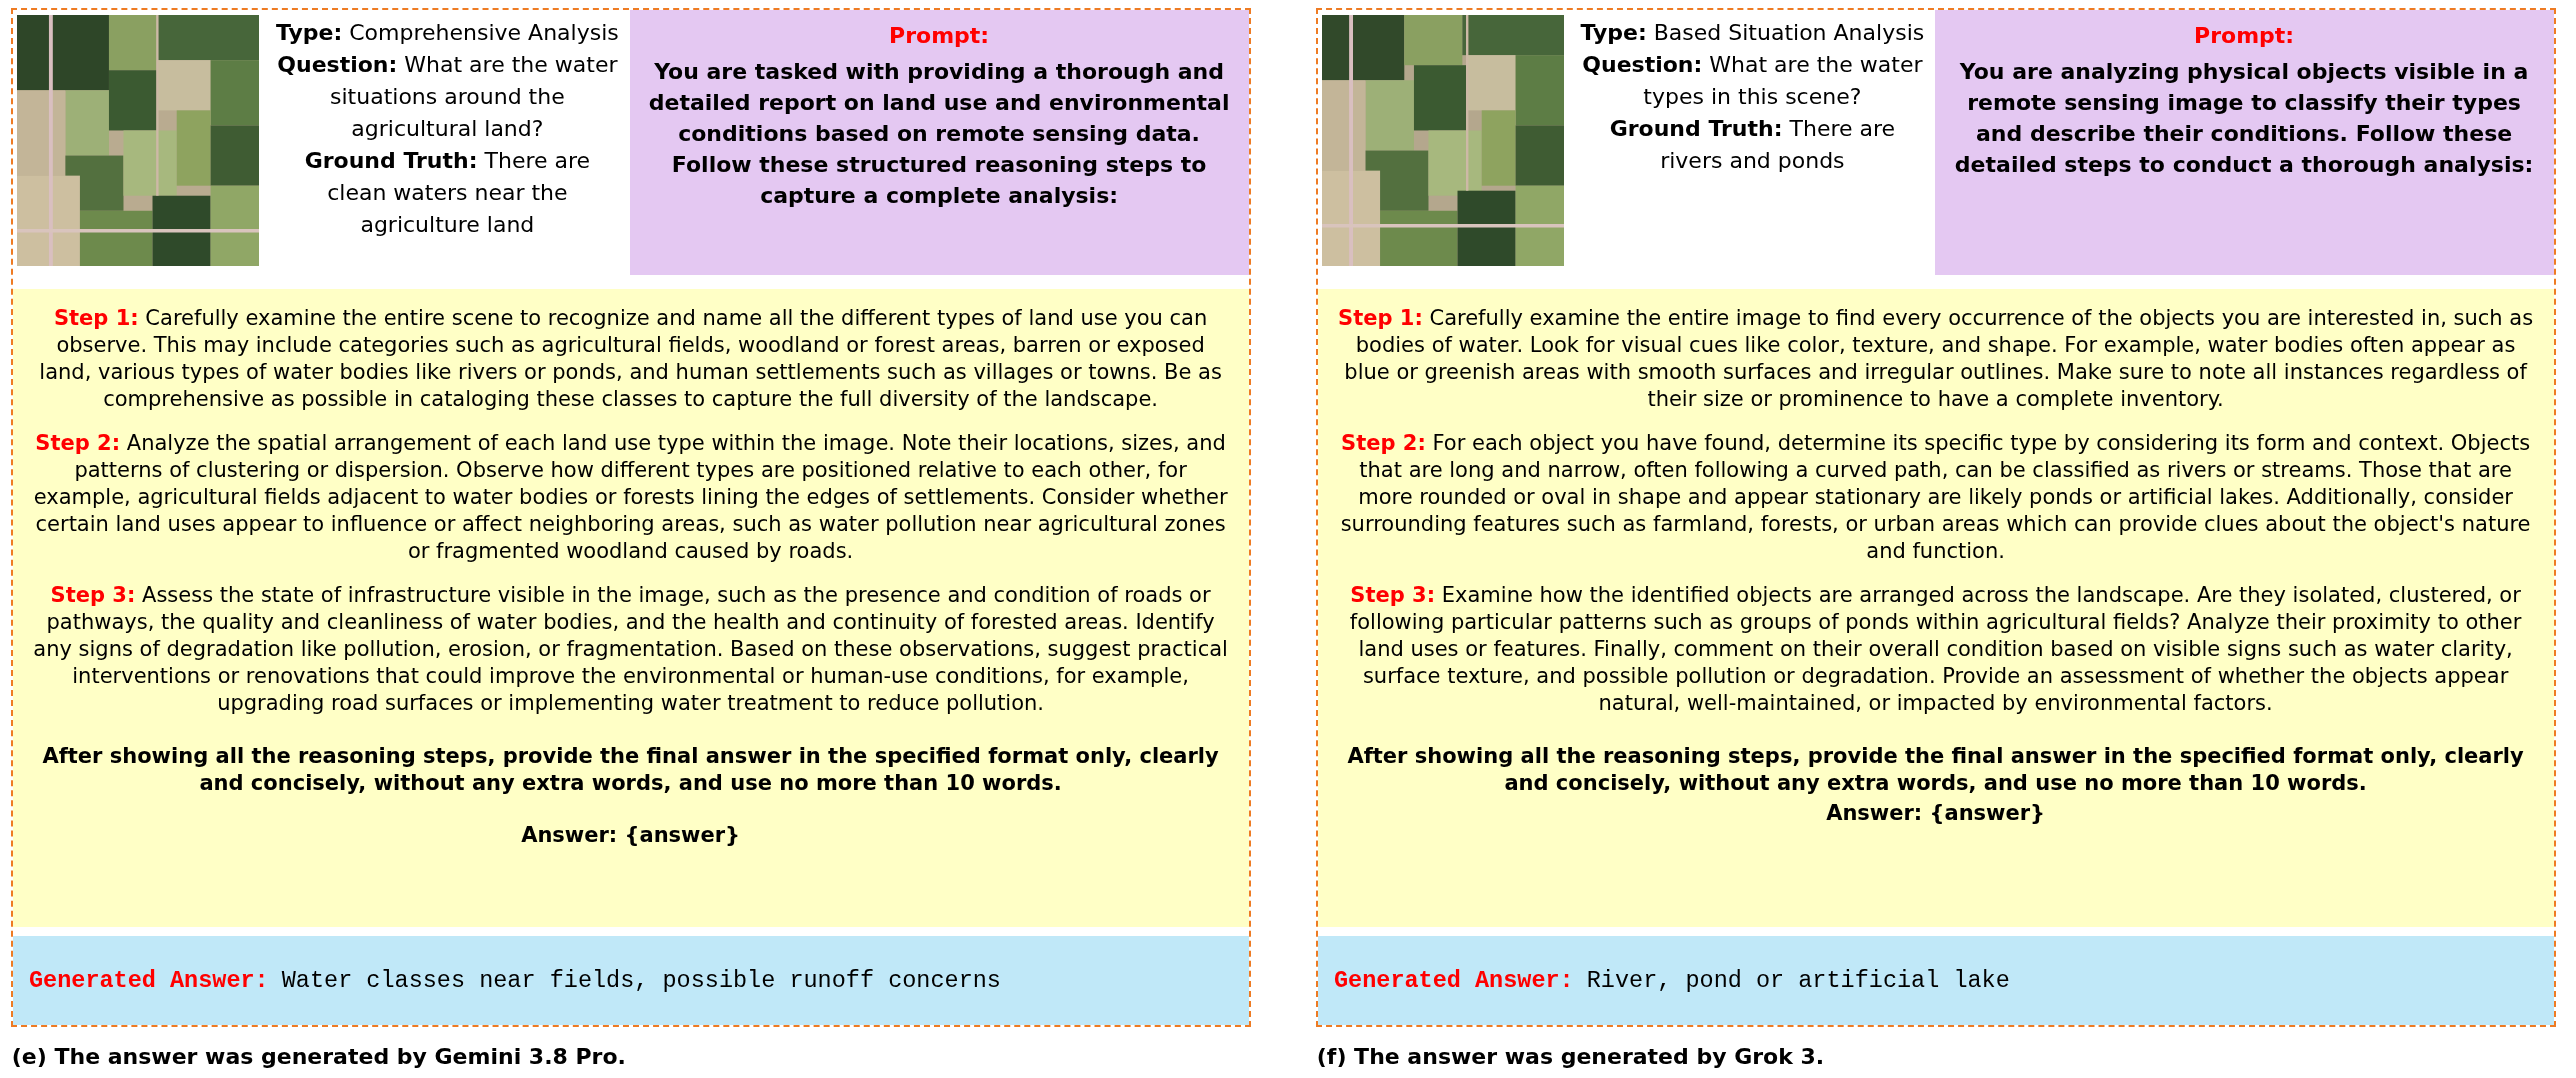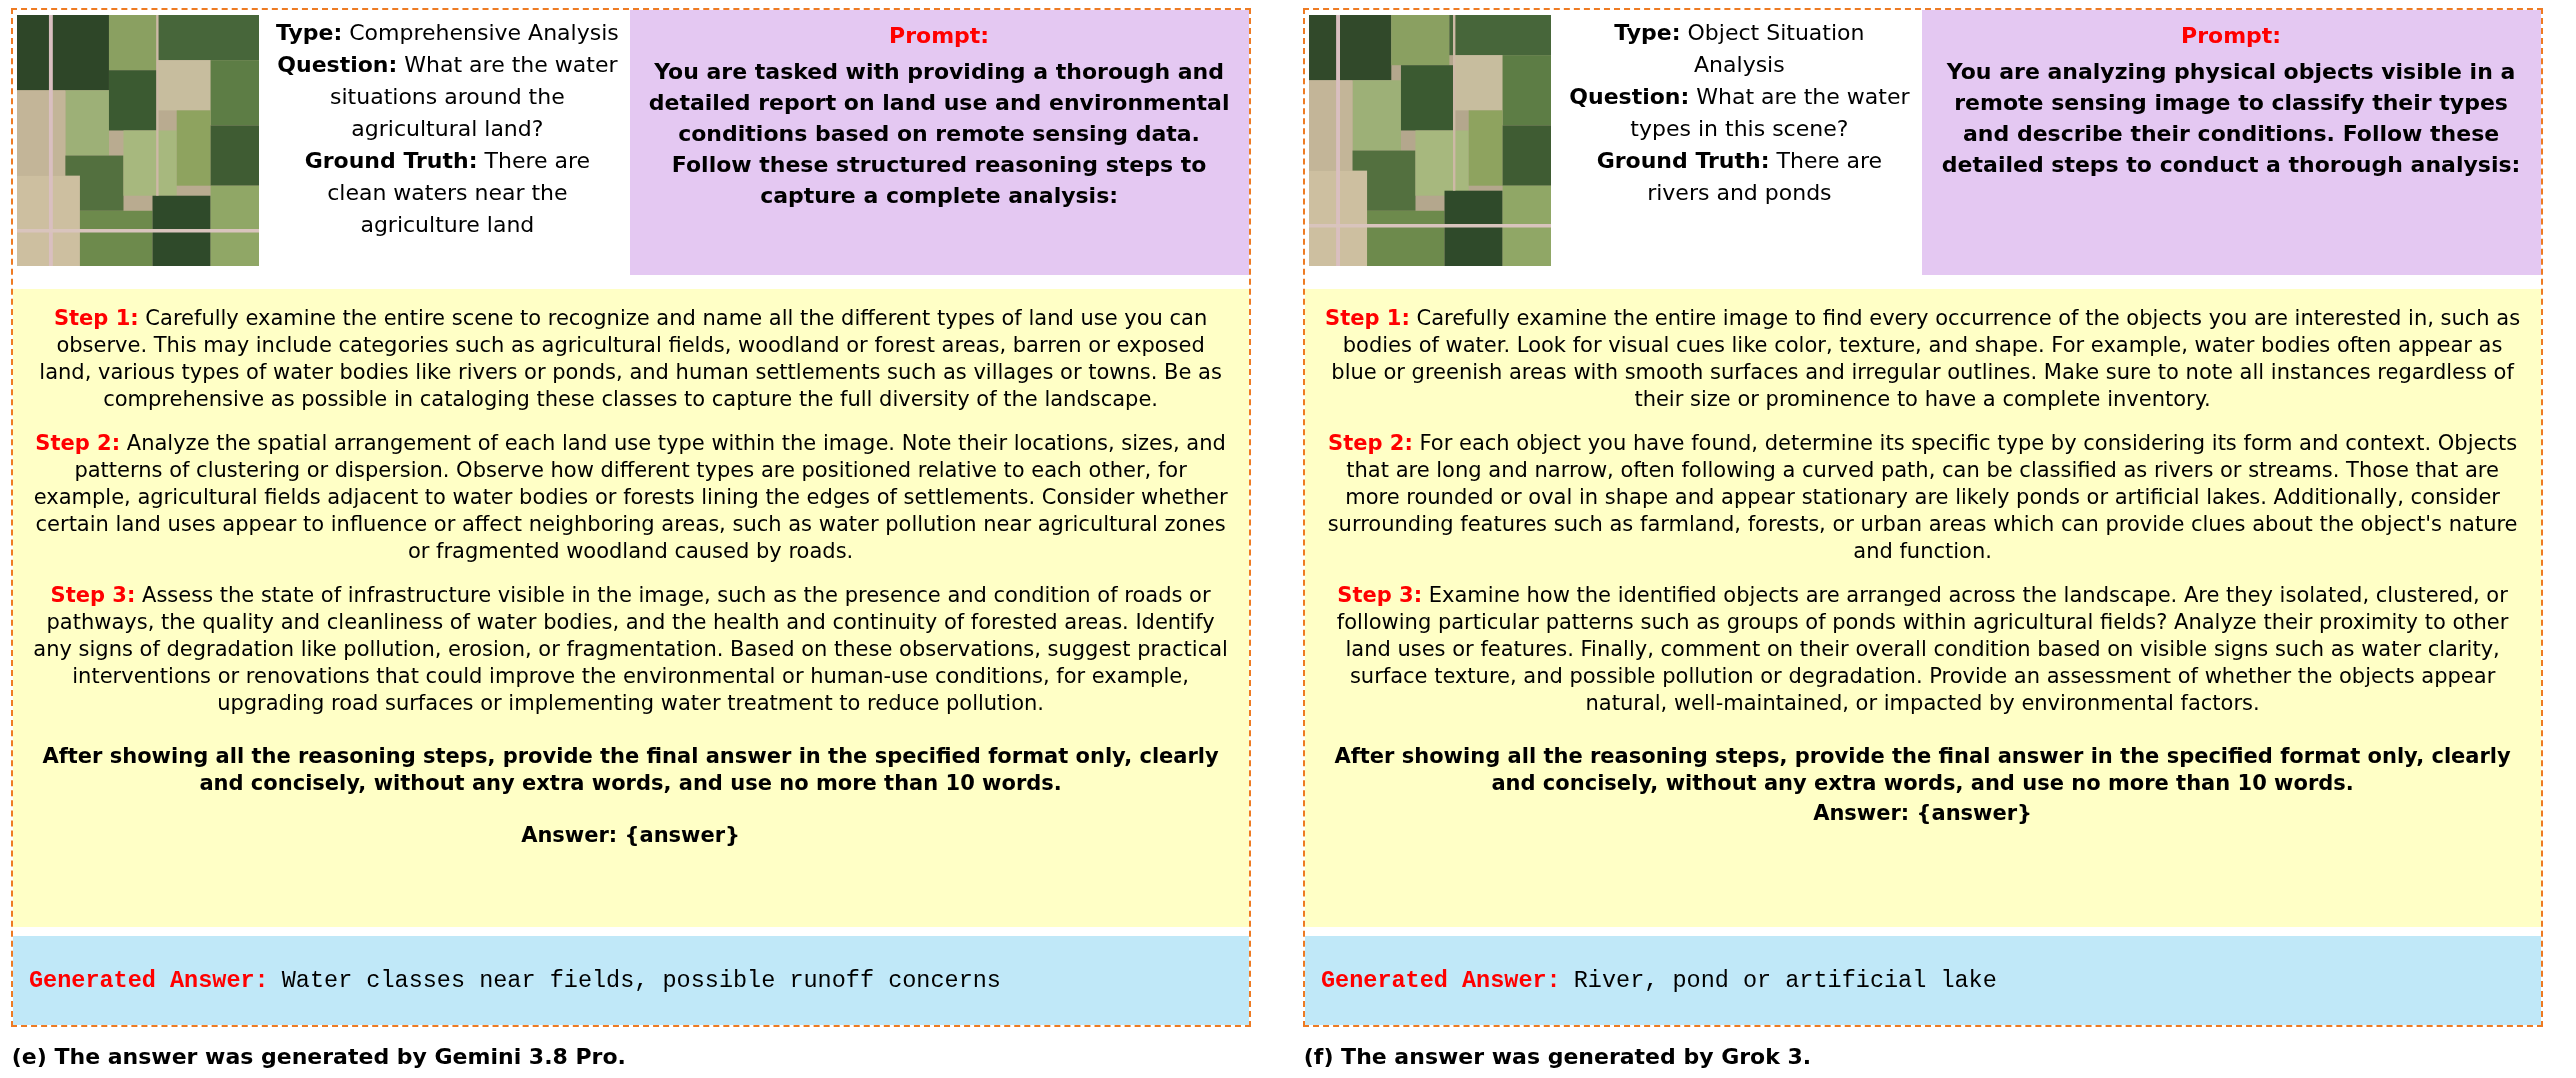--- a/index.html
+++ b/index.html
@@ -9,21 +9,21 @@
     --answer-bg:#c0e8f8;
     --accent-red:#ff0000;
   }
   *{box-sizing:border-box;}
   html,body{margin:0;padding:0;}
   body{
     width:2576px;height:1079px;background:#ffffff;
     font-family:"DejaVu Sans","Liberation Sans",sans-serif;
     color:#000;
   }
-  .page{display:flex;gap:52px;padding:8.2px 0 0 10.6px;align-items:flex-start;}
+  .page{display:flex;gap:65px;padding:8.2px 0 0 10.6px;align-items:flex-start;}
   .figure{width:1240px;}
   .panel{
     width:1240px;min-height:1019px;
     border:2.9px dashed var(--border-orange);
     background:#fff;display:flex;flex-direction:column;
   }
   .top-row{display:flex;align-items:flex-start;min-height:267px;}
   .sat-wrap{flex:none;width:242px;height:251px;margin:4.7px 5.9px 0 4.7px;}
   .sat-wrap svg{width:100%;height:100%;display:block;}
   .meta{
@@ -151,21 +151,21 @@
             <rect x="24" y="78" width="32" height="22" fill="#6d8a4c"></rect>
             <rect x="56" y="70" width="24" height="30" fill="#2f4a2a"></rect>
             <rect x="80" y="68" width="20" height="32" fill="#90a766"></rect>
             <line x1="12" y1="0" x2="12" y2="100" stroke="#d9bfc0" stroke-width="1.6"></line>
             <line x1="0" y1="84" x2="100" y2="84" stroke="#d9c4bd" stroke-width="1.4"></line>
             <line x1="60" y1="0" x2="60" y2="70" stroke="#cdb9a6" stroke-width="1"></line>
           </svg>
         </div>
         <div class="meta">
           <span class="b">Type:</span>
-          <span>Object Situation Analysis</span>
+          <span>Based Situation Analysis</span>
           <br>
           <span class="b">Question:</span>
           <span>What are the water types in this scene?</span>
           <br>
           <span class="b">Ground Truth:</span>
           <span>There are rivers and ponds</span>
         </div>
         <div class="prompt-box">
           <div class="prompt-label">Prompt:</div>
           <div class="prompt-text">You are analyzing physical objects visible in a remote sensing image to classify their types and describe their conditions. Follow these detailed steps to conduct a thorough analysis:</div>

